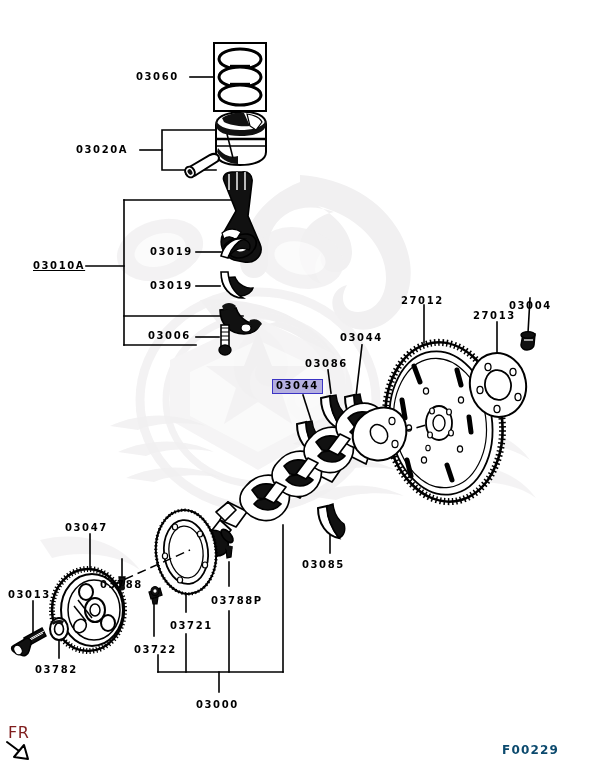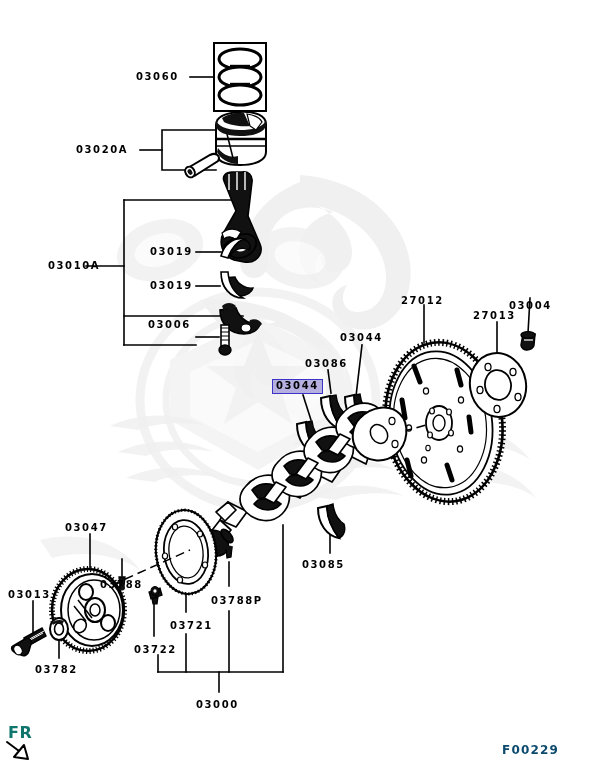--- a/index.html
+++ b/index.html
@@ -23,23 +23,23 @@
   }
   .lbl.hl{
     background:#b5b0e0;
     border:1px solid #3b34c4;
     padding:1px 3px 2px 3px;
     letter-spacing:1.6px;
   }
   .fr{
     position:absolute;
     font-size:16px;
-    font-weight:700;
+    font-weight:400;
     letter-spacing:0.5px;
-    color:#0f766e;
+    color:#7f1d1d;
   }
   .code{
     position:absolute;
     font-size:12px;
     font-weight:700;
     letter-spacing:1.2px;
     color:#0c4a6e;
   }
 </style>
 </head>
@@ -385,24 +385,24 @@
 
     <g>
       <path d="M226 549 L232 547 L231 557 L227 558 Z" fill="#111" stroke="#000" stroke-width="1.3"></path>
       <ellipse cx="229" cy="548" rx="3.4" ry="2.4" fill="#111"></ellipse>
     </g>
 
   </svg>
 
   <div class="lbl" style="left:136px;top:72px;">03060</div>
   <div class="lbl" style="left:76px;top:145px;">03020A</div>
-  <div class="lbl" style="left:48px;top:261px;">03010A</div>
+  <div class="lbl" style="left:33px;top:261px;text-decoration:underline;">03010A</div>
   <div class="lbl" style="left:150px;top:247px;">03019</div>
   <div class="lbl" style="left:150px;top:281px;">03019</div>
-  <div class="lbl" style="left:148px;top:320px;">03006</div>
+  <div class="lbl" style="left:148px;top:331px;">03006</div>
   <div class="lbl" style="left:401px;top:296px;">27012</div>
   <div class="lbl" style="left:509px;top:288px;margin-top:13px;">03004</div>
   <div class="lbl" style="left:473px;top:311px;">27013</div>
   <div class="lbl" style="left:340px;top:333px;">03044</div>
   <div class="lbl" style="left:305px;top:359px;">03086</div>
   <div class="lbl hl" style="left:272px;top:379px;">03044</div>
   <div class="lbl" style="left:302px;top:560px;">03085</div>
   <div class="lbl" style="left:65px;top:523px;">03047</div>
   <div class="lbl" style="left:100px;top:580px;">03788</div>
   <div class="lbl" style="left:8px;top:590px;">03013</div>

